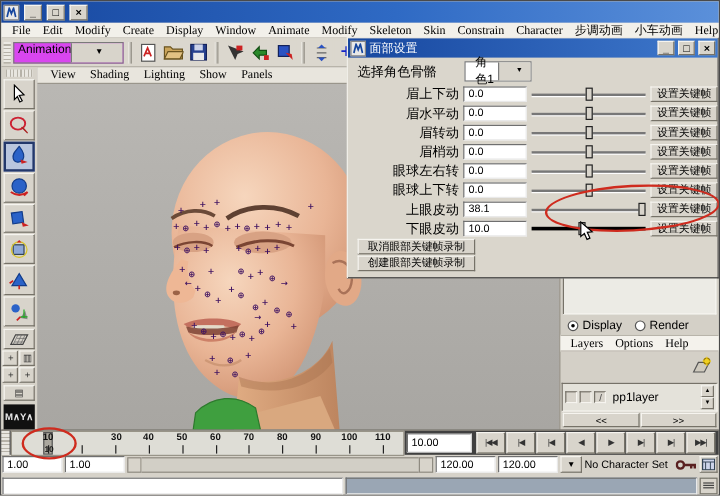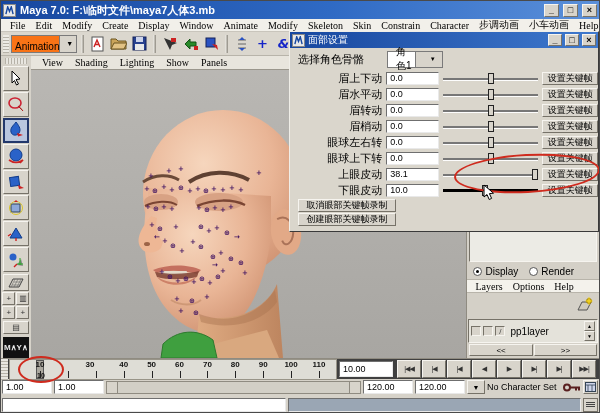--- a/index.html
+++ b/index.html
@@ -14,21 +14,21 @@
   .titlebar{height:18px;background:linear-gradient(90deg,#17479f,#2f6ac4 55%,#5b90da);display:flex;align-items:center;color:#fff;padding:0 2px;gap:4px}
   .titlebar .ttl{font-weight:bold;font-size:11px;white-space:nowrap;flex:1}
   .winbtn{width:15px;height:13px;font-size:9px;font-weight:bold;color:#000;display:flex;align-items:center;justify-content:center;line-height:1}
   .mayaicon{width:13px;height:13px;background:#e8e8e8;border:1px solid #888;display:flex;align-items:center;justify-content:center}
   
   .menubar{height:13px;background:#f2f0ea;display:flex;align-items:center;font-family:"Liberation Serif",serif;font-size:10px;padding-left:4px;border-bottom:1px solid #c9c5bc}
   .mitem{padding:0 5px;white-space:nowrap}
   
   .toolbar{height:24px;display:flex;align-items:center;gap:2px;padding:0 2px;background:#dbd7ce;border-bottom:1px solid #b8b4aa}
   .grip{width:6px;height:18px;background:repeating-linear-gradient(0deg,#b6b2a8 0 1px,#eceae4 1px 3px)}
-  .combo{width:66px;height:18px;background:#f97316;border:1px solid #7a7a7a;display:flex;align-items:flex-end;font-size:10px}
+  .combo{width:92px;height:18px;background:#d946ef;border:1px solid #7a7a7a;display:flex;align-items:flex-start;font-size:10px}
   .combo span{flex:1;padding-left:3px}
   .combo .arr{width:14px;height:100%;background:#d8d4cb;border-left:1px solid #7a7a7a;display:flex;align-items:center;justify-content:center;font-size:7px}
   .tbtn{width:19px;height:19px;display:flex;align-items:center;justify-content:center;background:#dbd7ce}
   .tsep{width:3px;height:18px;background:linear-gradient(90deg,#f4f2ec,#8d897f);margin:0 2px}
   .bluetxt{color:#1424c8;font-weight:bold;font-size:13px;font-family:"DejaVu Sans",sans-serif}
   
   .main{height:302px;display:flex}
   .toolbox{width:30px;background:#d6d2c9;display:flex;flex-direction:column;align-items:center;padding-top:2px}
   .toolbox .tgrip{width:22px;height:6px;background:repeating-linear-gradient(90deg,#b6b2a8 0 1px,#e8e6e0 1px 3px);margin-bottom:2px}
   .tool{width:26px;height:26px;display:flex;align-items:center;justify-content:center;margin-bottom:1px}
@@ -112,21 +112,20 @@
 <body>
 
 <div class="app">
 
   <div class="titlebar">
     <div class="mayaicon">
       <svg width="9" height="9" viewBox="0 0 10 10">
           <path d="M1 9 L3 1 L5 6 L7 1 L9 9" fill="none" stroke="#17479f" stroke-width="1.6"></path>
         </svg>
     </div>
-    <span class="ttl">Maya 7.0: F:\临时文件\maya7人体3.mb</span>
     <div class="winbtn bo">_</div>
     <div class="winbtn bo">□</div>
     <div class="winbtn bo">×</div>
   </div>
 
   <div class="menubar" id="menubar">
       <span class="mitem">File</span>
       <span class="mitem">Edit</span>
       <span class="mitem">Modify</span>
       <span class="mitem">Create</span>
@@ -424,21 +423,21 @@
 
   <div class="timeline">
     <div class="tl-grip"></div>
     <div class="ticks" id="ticks">
       <div class="curmark" style="left:26px"></div>
       <div class="curlabel" style="left:27px">10</div>
     <div class="tlabel" style="left: 19px;">10</div>
         <div class="tickline" style="left: 30px;"></div>
         <div class="tlabel" style="left: 46.9px; margin-top: 35px;">20</div>
         <div class="tickline" style="left: 57.9px;"></div>
-        <div class="tlabel" style="left: 69px;">30</div>
+        <div class="tlabel" style="left: 76px;">30</div>
         <div class="tickline" style="left: 85.8px;"></div>
         <div class="tlabel" style="left: 102.7px;">40</div>
         <div class="tickline" style="left: 113.7px;"></div>
         <div class="tlabel" style="left: 130.6px;">50</div>
         <div class="tickline" style="left: 141.6px;"></div>
         <div class="tlabel" style="left: 158.5px;">60</div>
         <div class="tickline" style="left: 169.5px;"></div>
         <div class="tlabel" style="left: 186.4px;">70</div>
         <div class="tickline" style="left: 197.4px;"></div>
         <div class="tlabel" style="left: 214.3px;">80</div>

